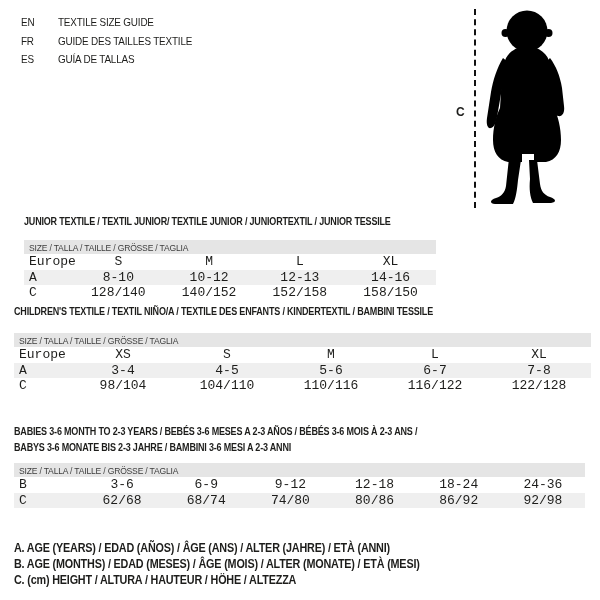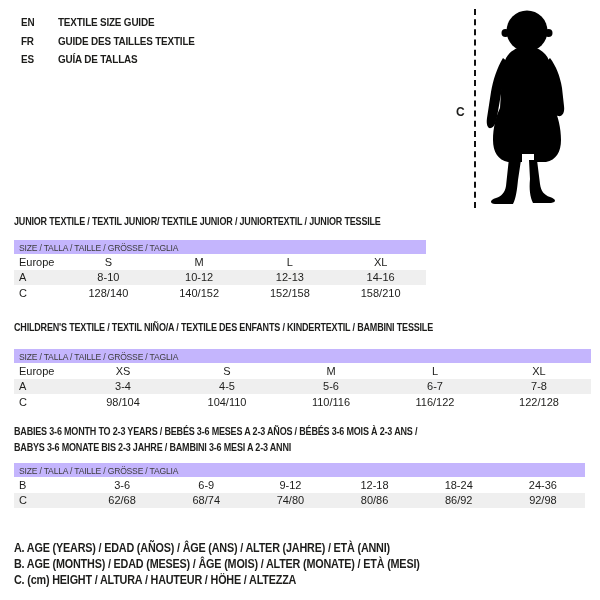--- a/index.html
+++ b/index.html
@@ -3,40 +3,40 @@
 <meta charset="utf-8">
 <style>
   html,body{margin:0;padding:0;background:#fff;}
   .page{
     position:relative;width:600px;height:600px;background:#fff;overflow:hidden;
     font-family:"Liberation Sans",sans-serif;color:#1d1d1b;
   }
   .cond{display:inline-block;transform:scaleX(.9);transform-origin:0 50%;letter-spacing:-.2px;white-space:nowrap;}
 
   
-  .lang-list{position:absolute;left:21px;top:13px;font-weight:bold;font-size:11px;}
+  .lang-list{position:absolute;left:21px;top:13px;font-weight:normal;font-size:11px;}
   .lang-row{display:flex;height:18.5px;align-items:center;}
   .lang-code{width:37px;flex:0 0 37px;}
 
   
   .dash-line{position:absolute;left:474px;top:9px;height:199px;width:0;border-left:2px dashed #111;}
   .c-label{position:absolute;left:456px;top:105px;font-size:12px;font-weight:bold;}
   .baby-svg{position:absolute;left:482px;top:8px;width:108px;height:198px;}
 
   
   .tbl-section{position:absolute;left:14px;}
-  .s1{top:214px;width:412px;}
-  .s2{top:320px;width:577px;}
+  .s1{top:214px;width:412px;margin-left:10px;}
+  .s2{top:304px;width:577px;}
   .s3{top:424px;width:571px;}
   .tbl-title{font-weight:bold;font-size:10px;line-height:16px;}
   .s1 .tbl-title{margin-bottom:10px;}
   .s2 .tbl-title{margin-bottom:13px;}
   .s3 .tbl-title{margin-bottom:7px;}
-  .size-bar{height:14px;background:#c4b5fd;display:flex;align-items:center;padding-left:5px;font-size:9.5px;color:#3c3c3c;}
-  table.sizes{width:100%;border-collapse:collapse;table-layout:fixed;font-size:11px;}
+  .size-bar{height:14px;background:#e5e5e5;display:flex;align-items:center;padding-left:5px;font-size:9.5px;color:#3c3c3c;}
+  table.sizes{width:100%;border-collapse:collapse;table-layout:fixed;font-size:13px;font-family:Liberation Mono, monospace;}
   table.sizes td{height:15.5px;text-align:center;padding:0;vertical-align:middle;}
   table.sizes td:first-child{text-align:left;padding-left:5px;}
   table.sizes tr:nth-child(2){background:#efefef;}
   .s1 td:first-child{width:44px;}
   .s2 td:first-child{width:52px;}
   .s3 td:first-child{width:61px;}
 
   
   .legend{position:absolute;left:14px;top:540px;font-weight:bold;font-size:12px;}
   .legend-line{line-height:16px;height:16px;}
@@ -96,21 +96,21 @@
             <td>8-10</td>
             <td>10-12</td>
             <td>12-13</td>
             <td>14-16</td>
           </tr>
           <tr>
             <td>C</td>
             <td>128/140</td>
             <td>140/152</td>
             <td>152/158</td>
-            <td>158/210</td>
+            <td>158/150</td>
           </tr>
         </tbody>
       </table>
     </section>
   <section class="tbl-section s2" id="sec1">
       <div class="tbl-title"><div class="cond">CHILDREN'S TEXTILE / TEXTIL NIÑO/A / TEXTILE DES ENFANTS / KINDERTEXTIL / BAMBINI TESSILE</div></div>
       <div class="size-bar">
         <span class="cond">SIZE / TALLA / TAILLE / GRÖSSE / TAGLIA</span>
       </div>
       <table class="sizes">

